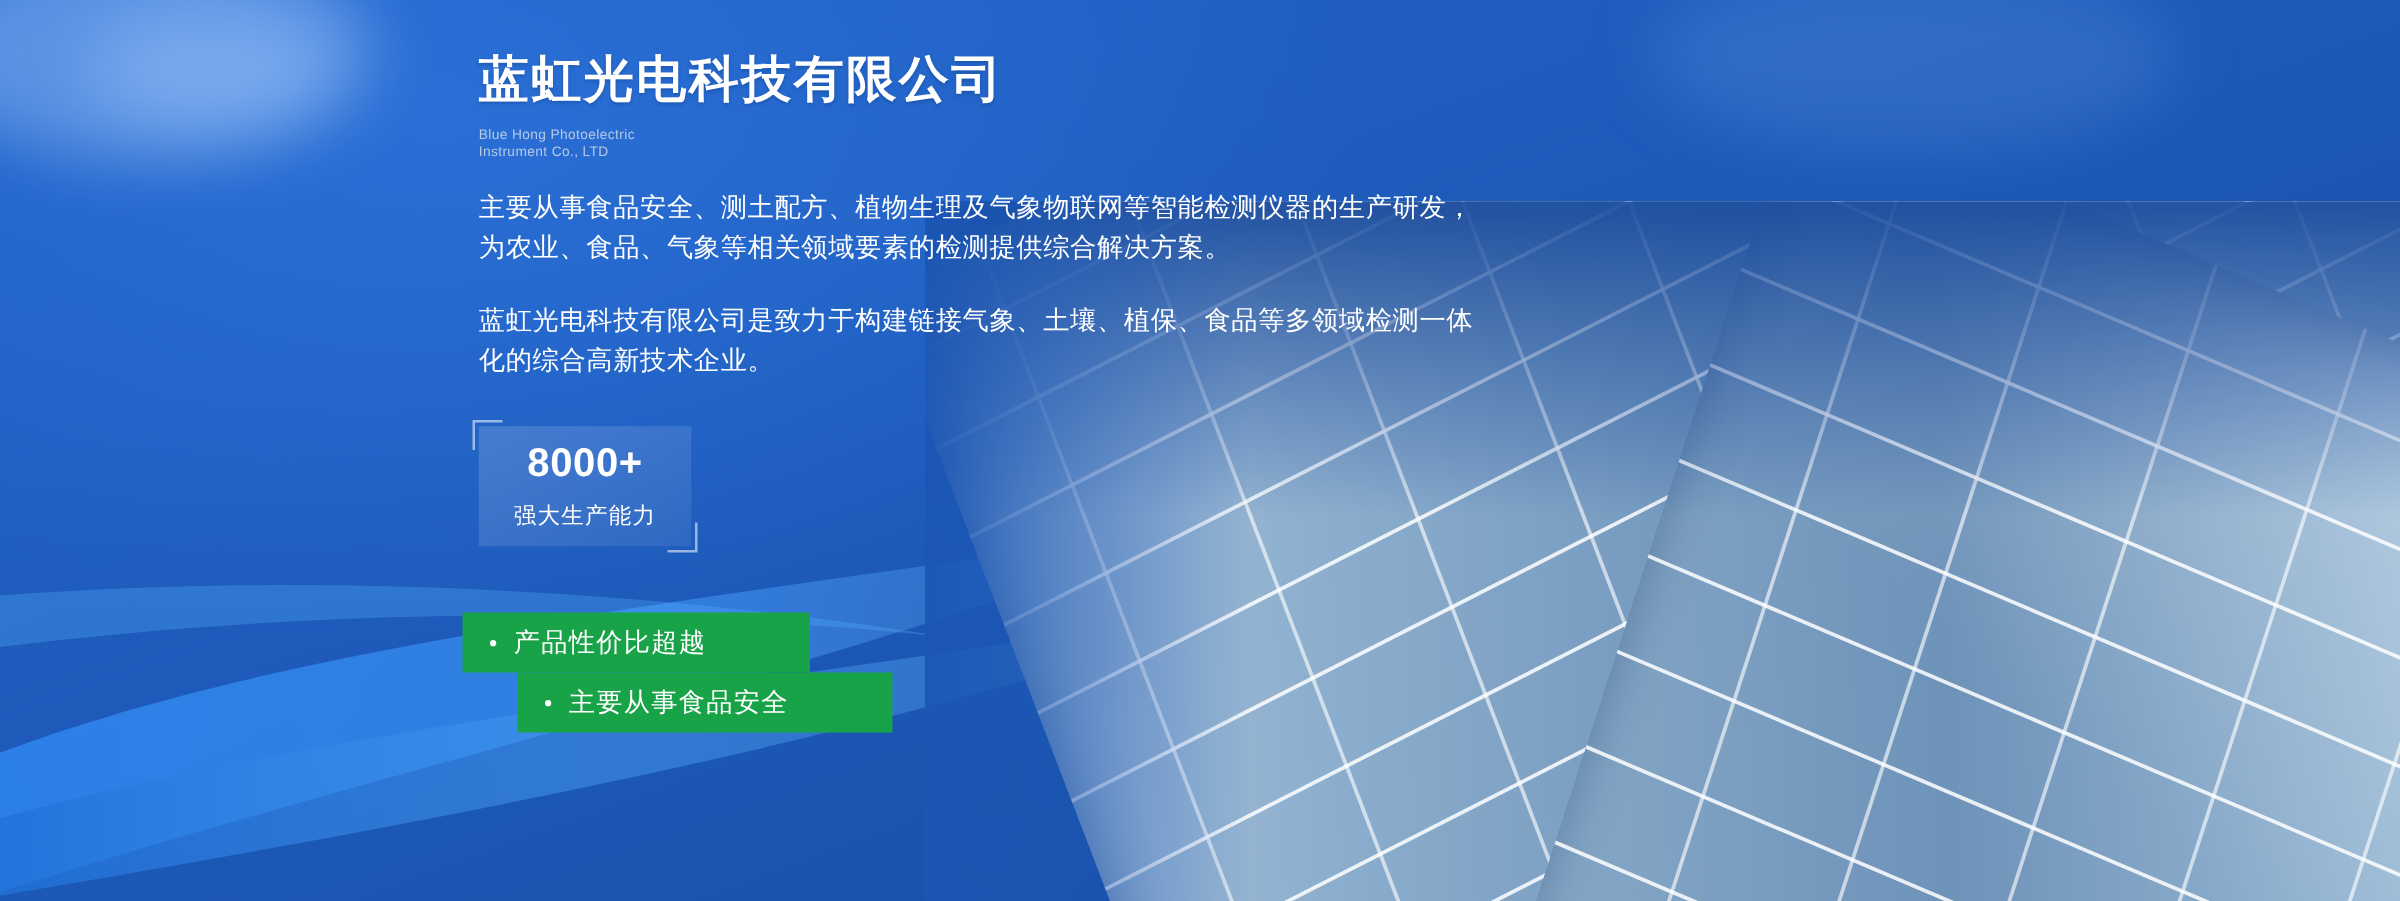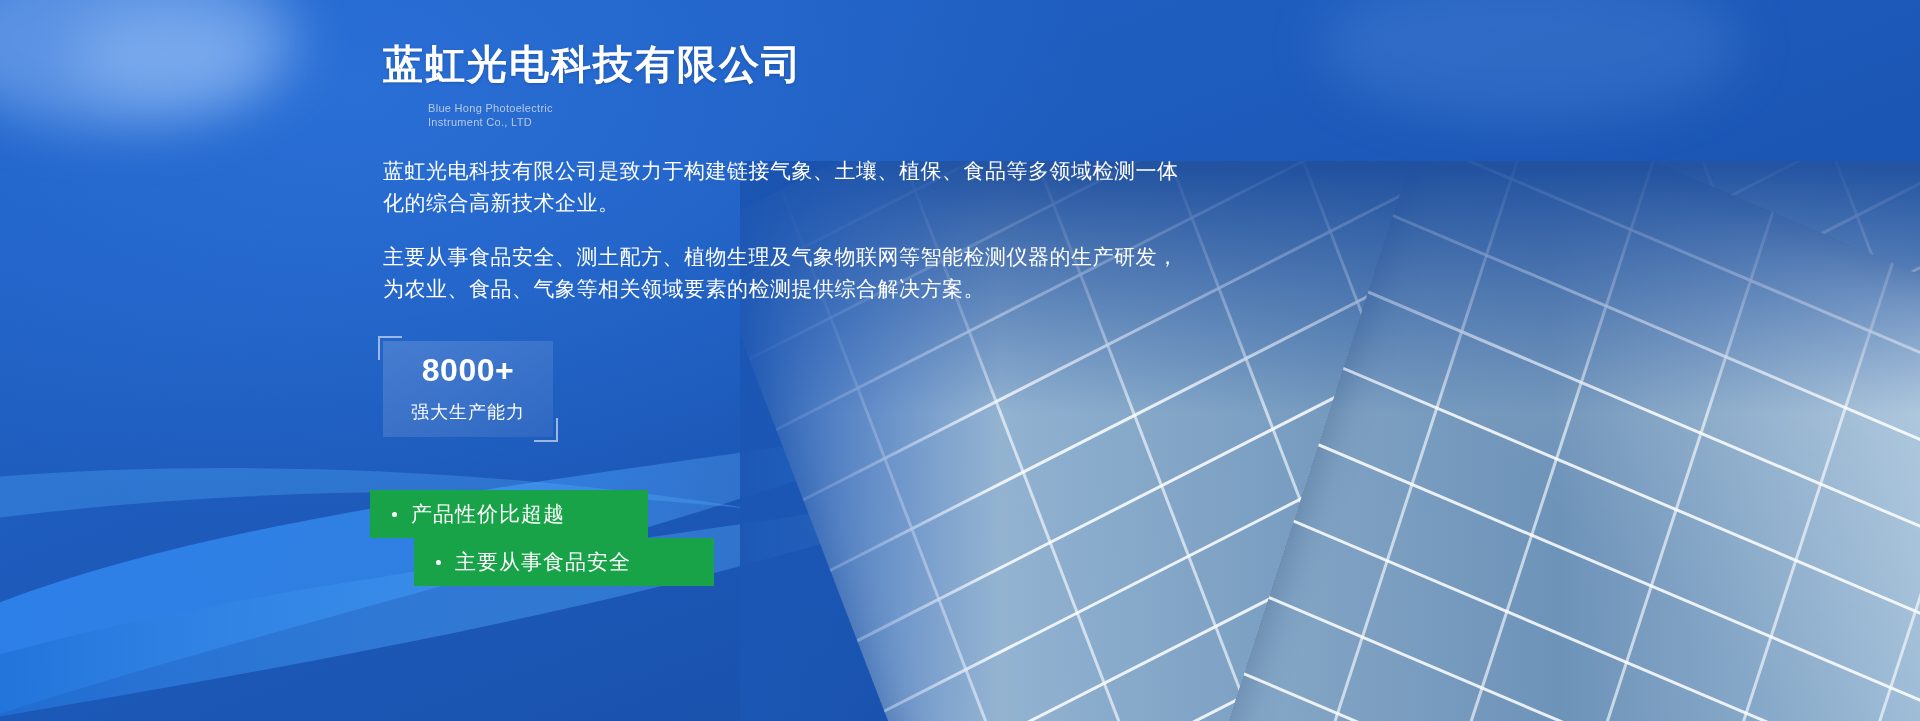--- a/index.html
+++ b/index.html
@@ -66,21 +66,21 @@
   .company-name{
     margin:0;padding-top:41px;
     font-size:40px;font-weight:bold;color:#ffffff;letter-spacing:2px;
     line-height:1.15;text-shadow:0 1px 3px rgba(0,30,80,.25);
   }
   .company-en{
     margin:14px 0 0 0;
     font-size:11px;line-height:14px;color:#b6c9e6;letter-spacing:.3px;
     font-weight:400;
   }
-  .company-en span{display:block;margin-left:45px;}
+  .company-en span{display:block;}
 
   .desc{
     margin:0;color:#ffffff;font-size:21px;line-height:32px;letter-spacing:.5px;
     width:800px;
   }
   .desc.p1{padding-top:26px;}
   .desc.p2{padding-top:22px;}
 
   
   .stats{display:flex;gap:46px;padding-top:36px;}
@@ -209,23 +209,23 @@
 
   <div class="content">
 
     <h1 class="company-name">蓝虹光电科技有限公司</h1>
 
     <p class="company-en">
       <span>Blue Hong Photoelectric</span>
       <span>Instrument Co., LTD</span>
     </p>
 
+    <p class="desc p2">主要从事食品安全、测土配方、植物生理及气象物联网等智能检测仪器的生产研发，为农业、食品、气象等相关领域要素的检测提供综合解决方案。</p>
+
     <p class="desc p1">蓝虹光电科技有限公司是致力于构建链接气象、土壤、植保、食品等多领域检测一体化的综合高新技术企业。</p>
-
-    <p class="desc p2">主要从事食品安全、测土配方、植物生理及气象物联网等智能检测仪器的生产研发，为农业、食品、气象等相关领域要素的检测提供综合解决方案。</p>
 
     <div class="stats">
       <div class="stat">
         <div class="stat-num">8000+</div>
         <div class="stat-label">强大生产能力</div>
       </div>
     </div>
 
   </div>
 

